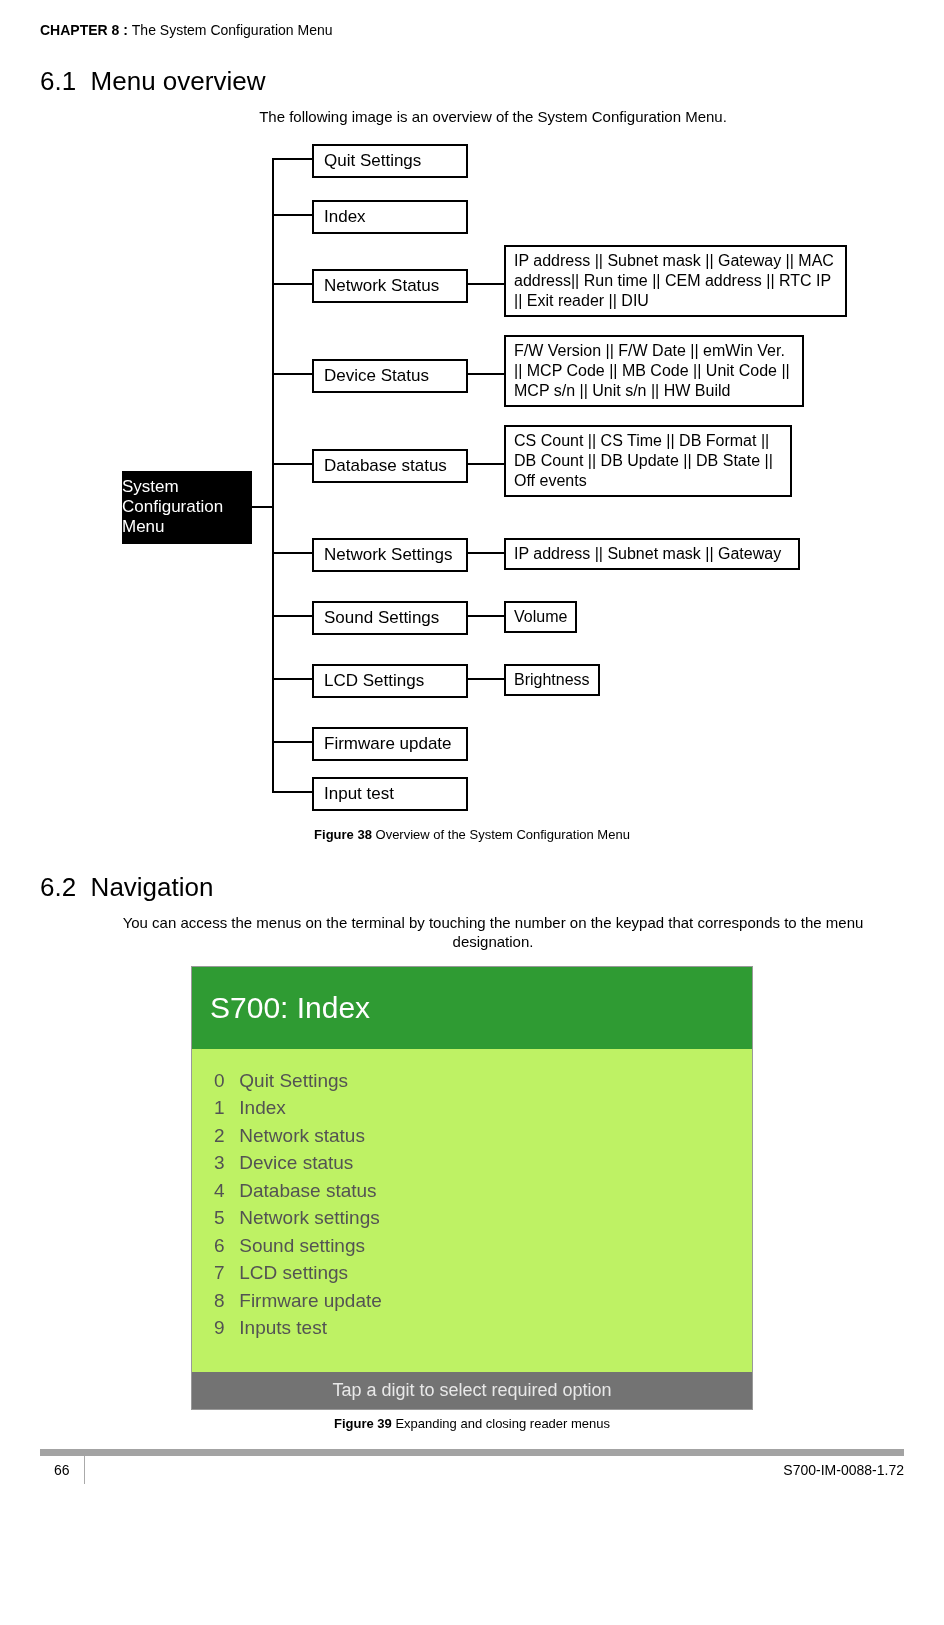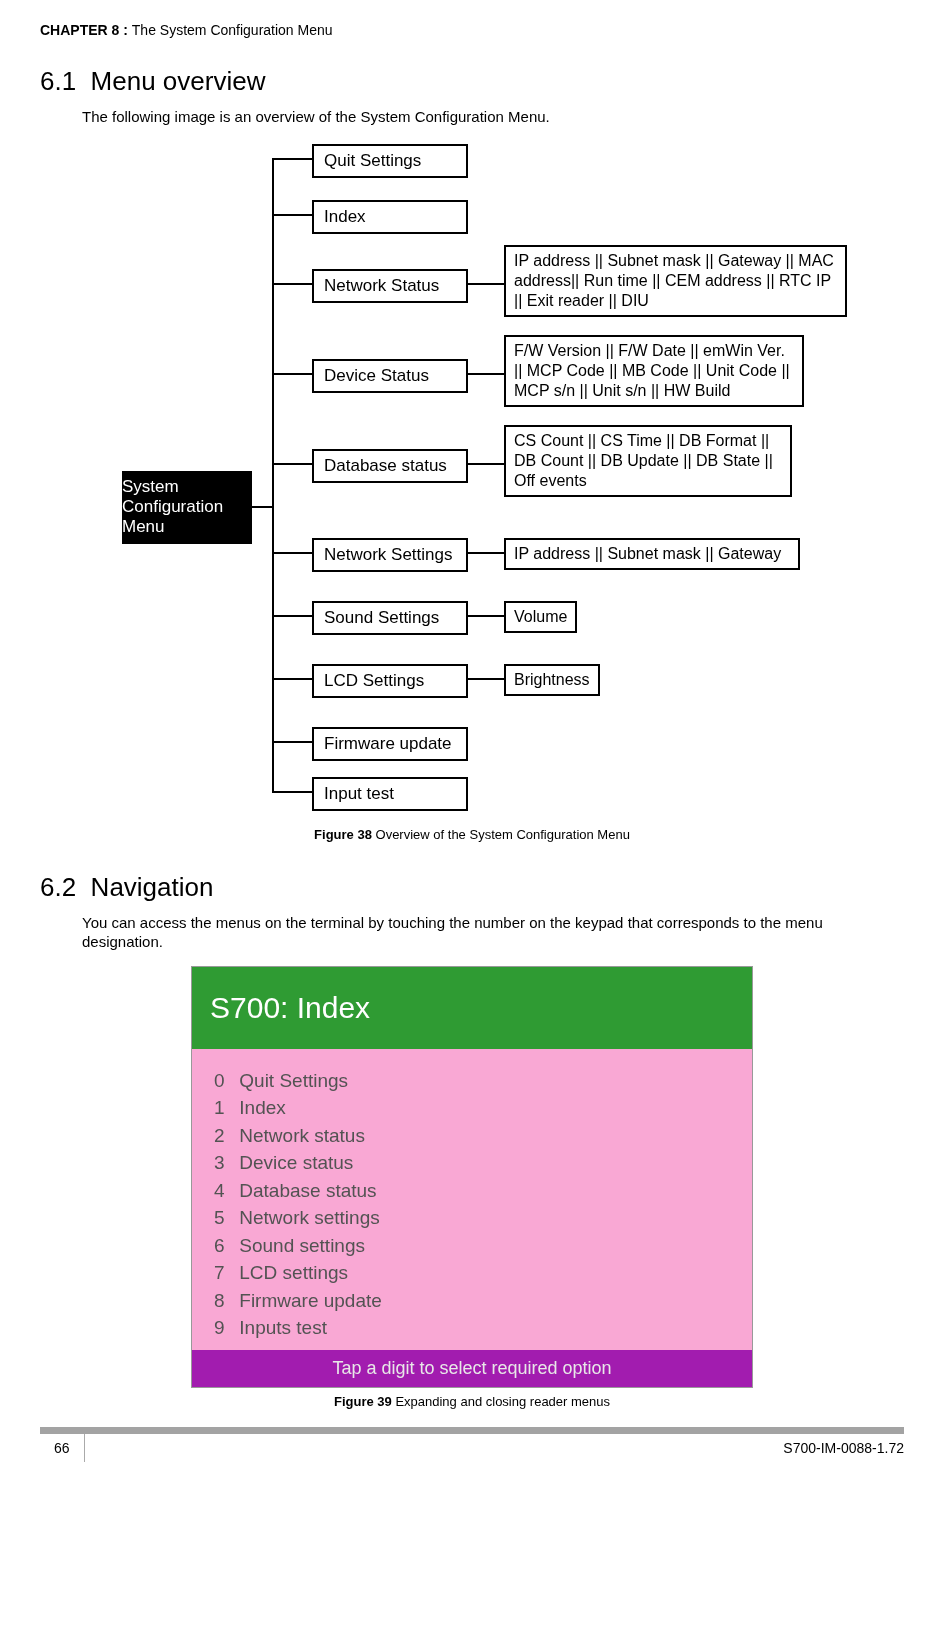--- a/index.html
+++ b/index.html
@@ -23,20 +23,21 @@
   h2.section {
     font-size: 26px;
     font-weight: normal;
     margin: 0 0 10px 0;
   }
   .body-text {
     font-size: 15px;
     margin-left: 42px;
     margin-bottom: 14px;
     line-height: 1.3;
+    text-align: center;
   }
 
   
   .diagram1 {
     position: relative;
     width: 700px;
     height: 680px;
     margin: 0 auto;
   }
   .d1-root {
@@ -101,31 +102,31 @@
     box-shadow: 0 0 0 1px #ccc inset;
     font-family: "Segoe UI", Arial, sans-serif;
   }
   .terminal-header {
     background: #2f9b33;
     color: #fff;
     font-size: 30px;
     padding: 24px 18px;
   }
   .terminal-body {
-    background: #f9a8d4;
-    padding: 18px 22px 8px 22px;
+    background: #bef264;
+    padding: 18px 22px 30px 22px;
   }
   .terminal-item {
     font-size: 19px;
     color: #535353;
     line-height: 1.45;
   }
   .terminal-item span.num { display:inline-block; width: 20px; }
   .terminal-footer {
-    background: #a21caf;
+    background: #737373;
     color: #e8e8e8;
     text-align: center;
     font-size: 18px;
     padding: 8px 0;
   }
 
   .page-footer {
     border-top: 7px solid #a3a3a3;
     margin-top: 18px;
     display: flex;

